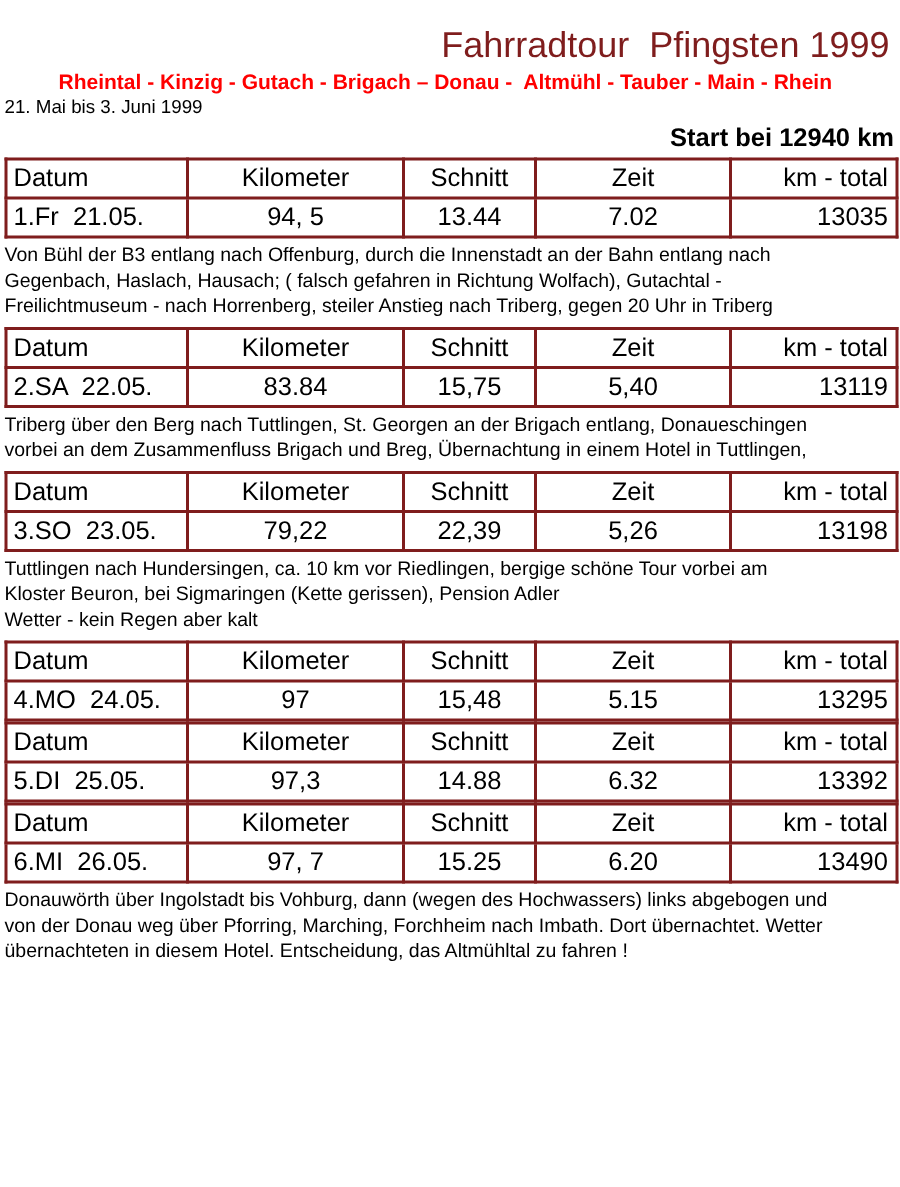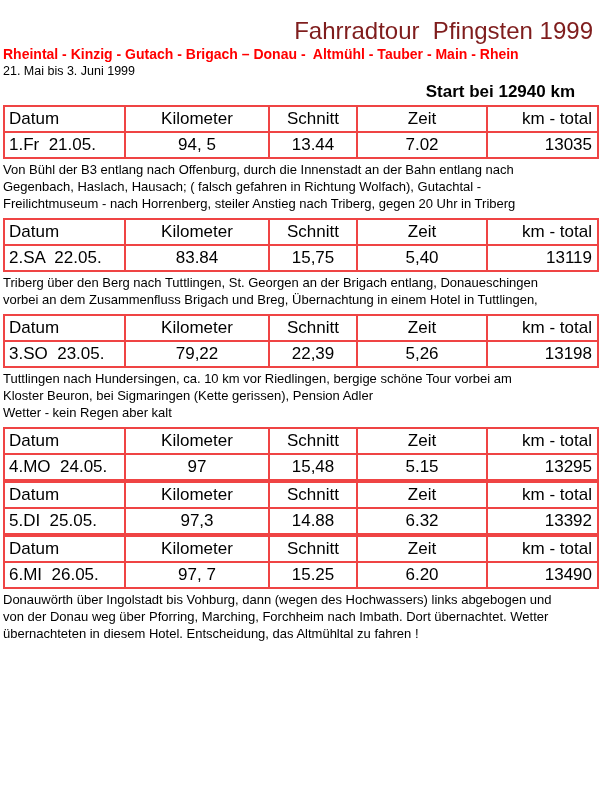--- a/index.html
+++ b/index.html
@@ -25,49 +25,50 @@
     white-space: pre;
     color: #ff00ff;
   }
   .subtitle {
     margin-top: 2px;
     font-size: 14px;
     line-height: 16px;
     font-weight: bold;
     white-space: pre;
     color: #ff0000;
+    margin-left: 36px;
   }
   .daterange {
     margin-top: 2px;
     font-size: 12.5px;
     line-height: 14px;
     font-weight: normal;
     white-space: pre;
   }
   .start {
-    margin: 4px 22px 4px 0;
+    margin: 4px 1px 4px 0;
     font-size: 17px;
     line-height: 19px;
     font-weight: bold;
     text-align: right;
     white-space: pre;
   }
   section.day { margin: 0; }
   table.day-table {
     width: 594px;
     border-collapse: collapse;
     table-layout: fixed;
   }
   table.day-table col.c1 { width: 121px; }
   table.day-table col.c2 { width: 144px; }
   table.day-table col.c3 { width: 88px; }
   table.day-table col.c4 { width: 130px; }
   table.day-table col.c5 { width: 111px; }
   table.day-table th, table.day-table td {
-    border: 2px solid #ef4444;
+    border: 2px solid #7f1d1d;
     font-size: 17px;
     font-weight: normal;
     height: 24px;
     padding: 0;
     white-space: pre;
     overflow: hidden;
   }
   .cell-left  { text-align: left;  padding-left: 4px !important; }
   .cell-center{ text-align: center; }
   .cell-right { text-align: right; padding-right: 5px !important; }

